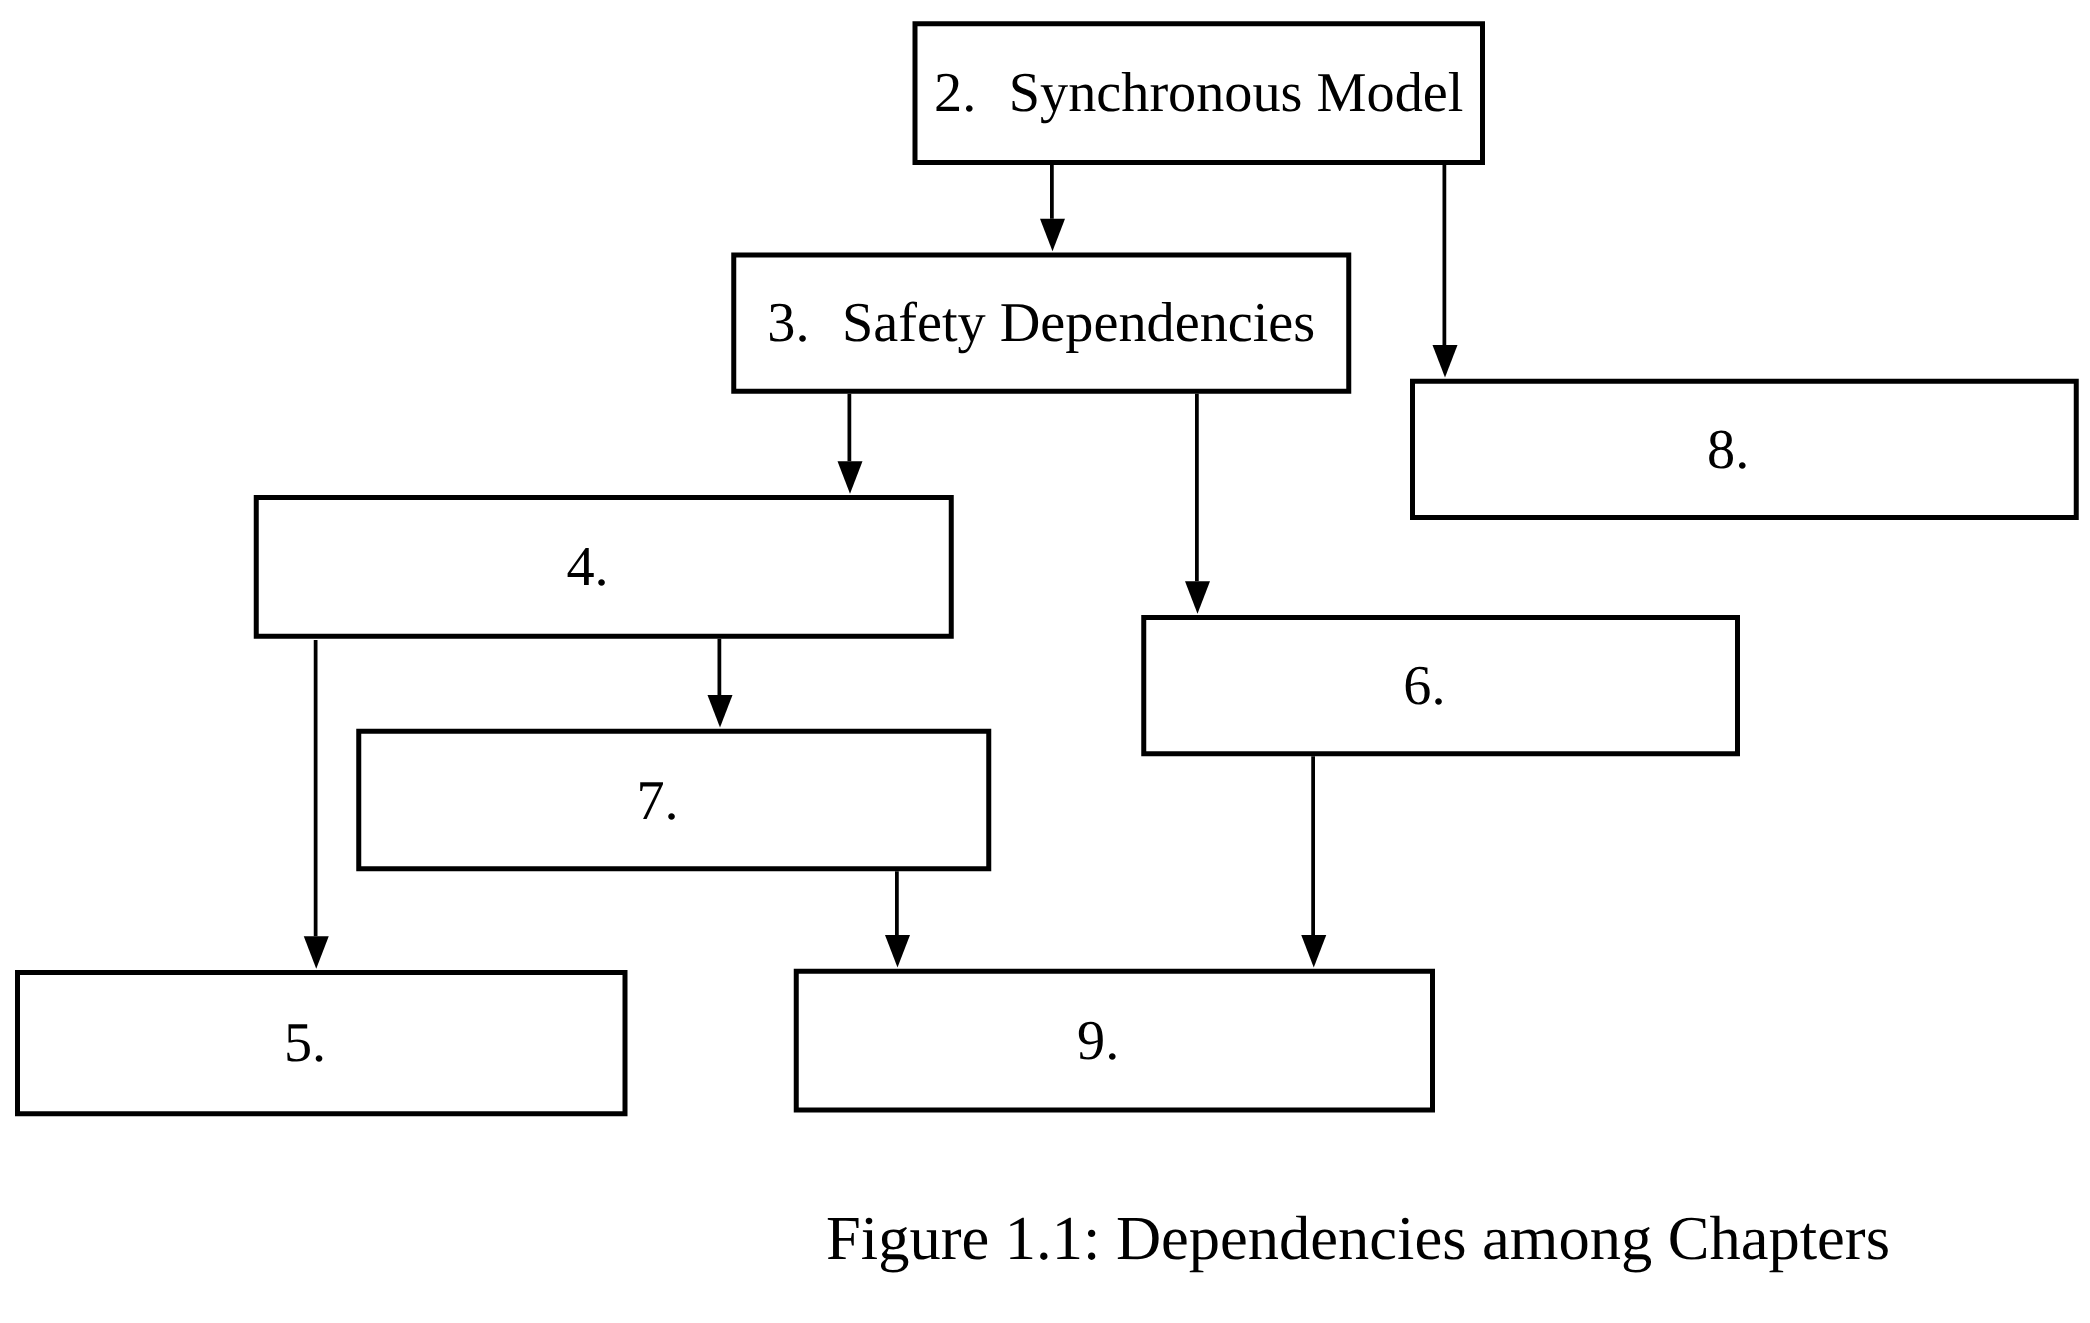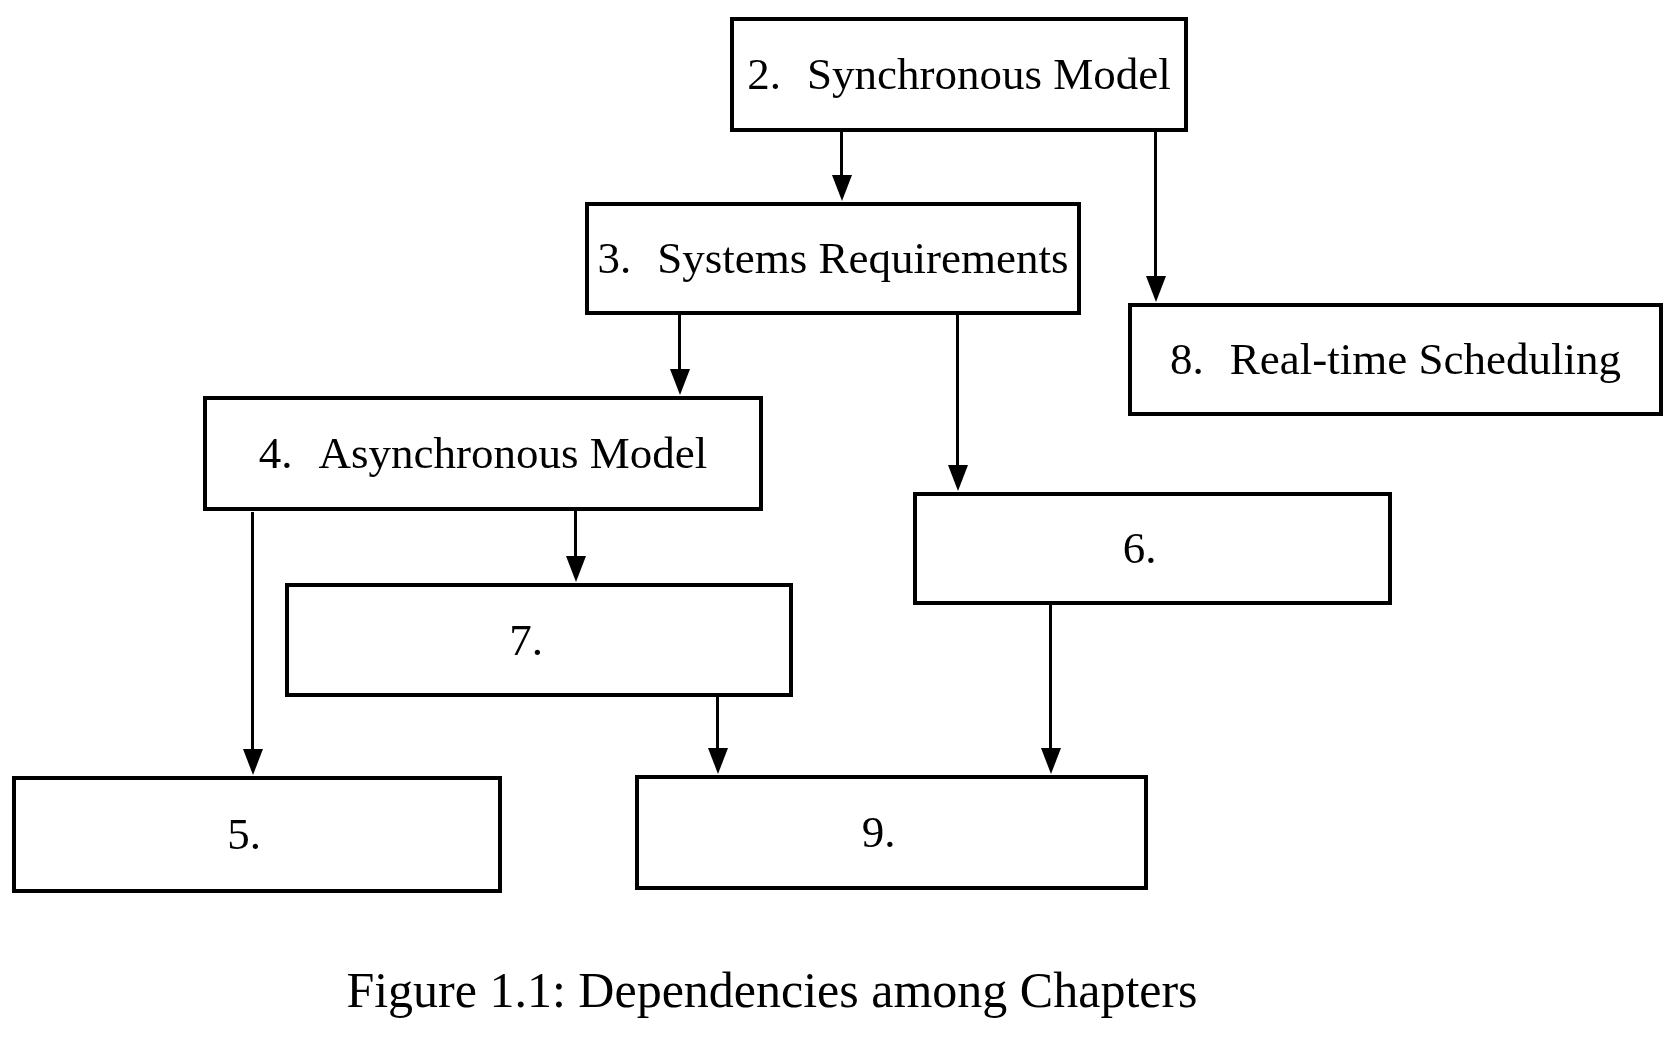--- a/index.html
+++ b/index.html
@@ -64,64 +64,62 @@
   #arrow-2-8 { left: 1154px; top: 132px; height: 144px; }
   #arrow-3-4 { left: 678px;  top: 315px; height: 54px;  }
   #arrow-3-6 { left: 956px;  top: 315px; height: 150px; }
   #arrow-4-7 { left: 574px;  top: 511px; height: 45px;  }
   #arrow-4-5 { left: 251px;  top: 512px; height: 237px; }
   #arrow-7-9 { left: 716px;  top: 697px; height: 51px;  }
   #arrow-6-9 { left: 1049px; top: 605px; height: 143px; }
 
   .caption {
     position: absolute;
-    left: 16px;
+    left: 0;
     top: 962px;
     width: 1512px;
-    text-align: center;
+    text-align: right;
     font-size: 50px;
     line-height: 1.15;
     white-space: nowrap;
   }
 </style>
 </head>
 <body>
 
 <div id="stage">
 
   <div class="node" id="node-2">
     <span class="num">2.</span>
     <span class="title">Synchronous Model</span>
   </div>
 
   <div class="node" id="node-3">
     <span class="num">3.</span>
-    <span class="title">Systems Requirements</span>
+    <span class="title">Safety Dependencies</span>
   </div>
 
   <div class="node" id="node-4">
     <span class="num">4.</span>
-    <span class="title">Asynchronous Model</span>
   </div>
 
   <div class="node" id="node-5">
     <span class="num">5.</span>
   </div>
 
   <div class="node" id="node-6">
     <span class="num">6.</span>
   </div>
 
   <div class="node" id="node-7">
     <span class="num">7.</span>
   </div>
 
   <div class="node" id="node-8">
     <span class="num">8.</span>
-    <span class="title">Real-time Scheduling</span>
   </div>
 
   <div class="node" id="node-9">
     <span class="num">9.</span>
   </div>
 
   <div class="arrow" id="arrow-2-3"></div>
   <div class="arrow" id="arrow-2-8"></div>
   <div class="arrow" id="arrow-3-4"></div>
   <div class="arrow" id="arrow-3-6"></div>

